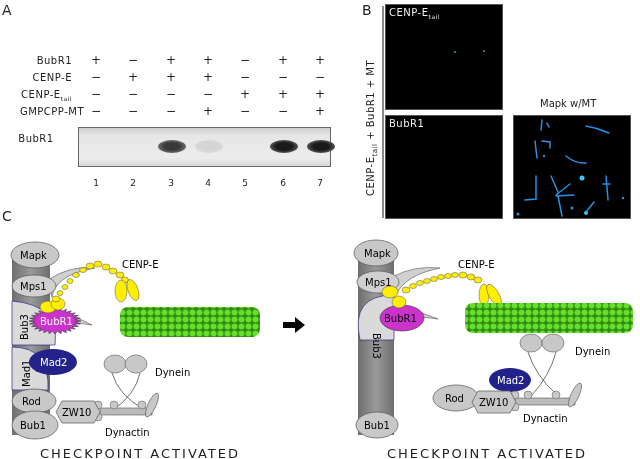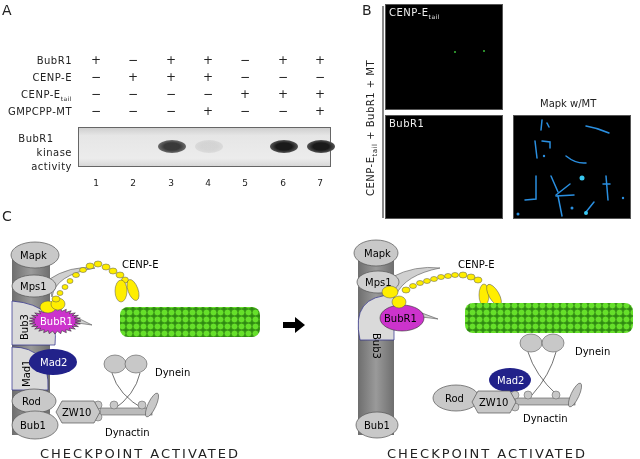--- a/index.html
+++ b/index.html
@@ -43,39 +43,38 @@
     <div class="abs sign" style="left: 276px; top: 70px;">−</div>
     <div class="abs sign" style="left: 313px; top: 70px;">−</div>
     <div class="abs rowlabel" style="left: 0px; top: 89px;">CENP-E<sub style="font-size: 6px;">tail</sub></div>
     <div class="abs sign" style="left: 89px; top: 87px;">−</div>
     <div class="abs sign" style="left: 126px; top: 87px;">−</div>
     <div class="abs sign" style="left: 164px; top: 87px;">−</div>
     <div class="abs sign" style="left: 201px; top: 87px;">−</div>
     <div class="abs sign" style="left: 238px; top: 87px;">+</div>
     <div class="abs sign" style="left: 276px; top: 87px;">+</div>
     <div class="abs sign" style="left: 313px; top: 87px;">+</div>
-    <div class="abs rowlabel" style="left: 0px; top: 106px;">GMPCPP-MT</div>
+    <div class="abs rowlabel" style="left: 12px; top: 106px;">GMPCPP-MT</div>
     <div class="abs sign" style="left: 89px; top: 104px;">−</div>
     <div class="abs sign" style="left: 126px; top: 104px;">−</div>
     <div class="abs sign" style="left: 164px; top: 104px;">−</div>
     <div class="abs sign" style="left: 201px; top: 104px;">+</div>
     <div class="abs sign" style="left: 238px; top: 104px;">−</div>
     <div class="abs sign" style="left: 276px; top: 104px;">−</div>
     <div class="abs sign" style="left: 313px; top: 104px;">+</div>
   </div>
 
 <div class="blot" id="blot">
     <div class="band" style="left: 79px; width: 28px; opacity: 0.85;"></div>
     <div class="band" style="left: 116px; width: 28px; opacity: 0.1;"></div>
     <div class="band" style="left: 191px; width: 28px; opacity: 1;"></div>
     <div class="band" style="left: 228px; width: 28px; opacity: 1;"></div>
   </div>
 <div class="abs rowlabel" style="left:0;top:132px;font-size:10px;line-height:14px;">
   <div style="text-align:center;">BubR1</div>
-  <div>kinase activity</div>
 </div>
 <div id="lanesA">
     <div class="abs lane" style="left: 89px; top: 178px;">1</div>
     <div class="abs lane" style="left: 126px; top: 178px;">2</div>
     <div class="abs lane" style="left: 164px; top: 178px;">3</div>
     <div class="abs lane" style="left: 201px; top: 178px;">4</div>
     <div class="abs lane" style="left: 238px; top: 178px;">5</div>
     <div class="abs lane" style="left: 276px; top: 178px;">6</div>
     <div class="abs lane" style="left: 313px; top: 178px;">7</div>
   </div>

